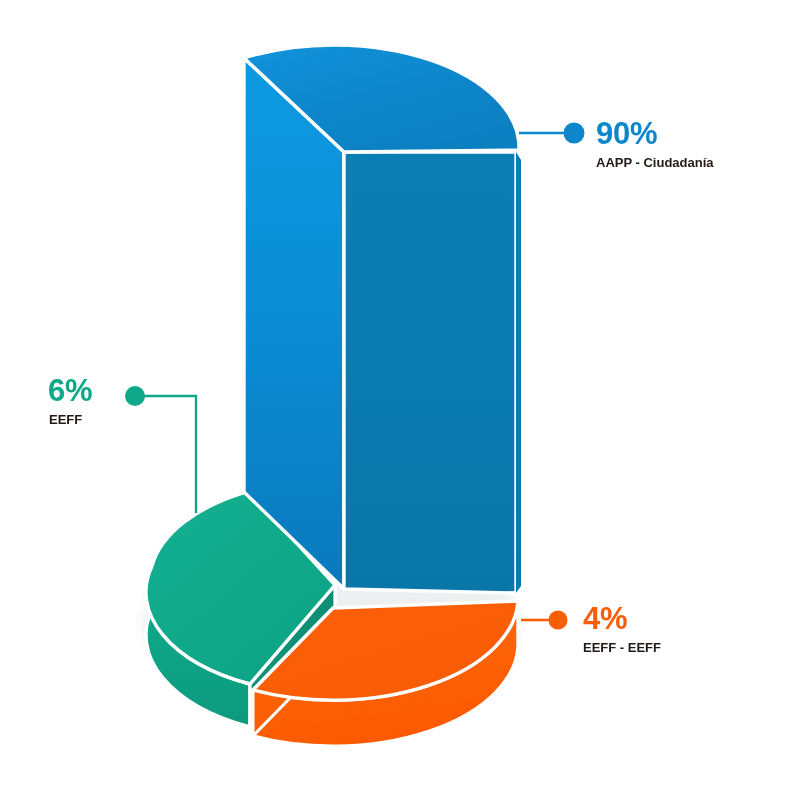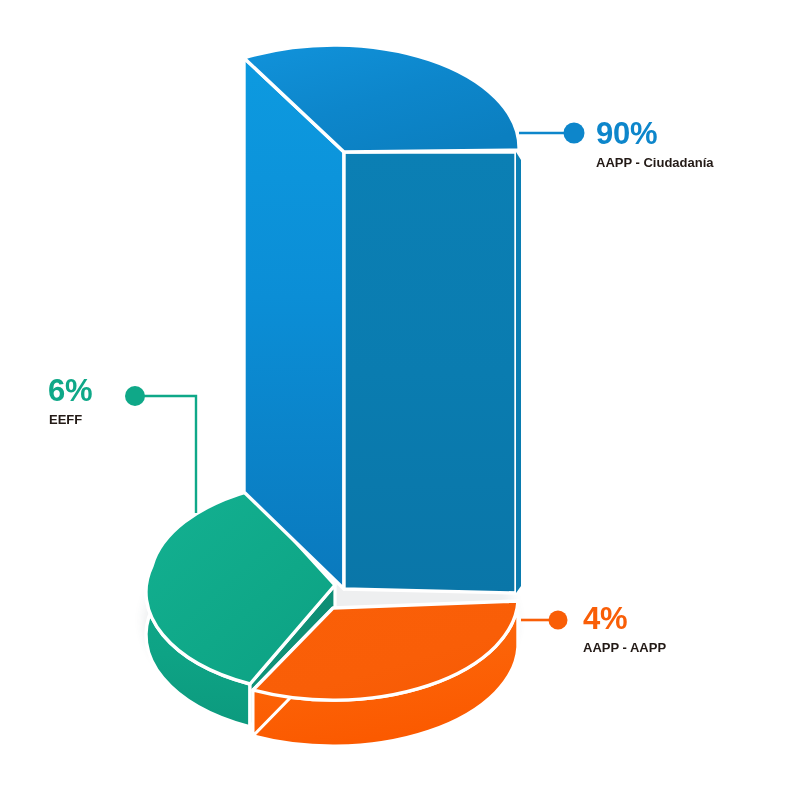--- a/index.html
+++ b/index.html
@@ -205,16 +205,16 @@
     <div class="name">AAPP - Ciudadanía</div>
   </div>
 
   <div class="callout" id="callout-teal">
     <div class="pct">6%</div>
     <div class="name">EEFF</div>
   </div>
 
   <div class="callout" id="callout-orange">
     <div class="pct">4%</div>
-    <div class="name">AAPP - AAPP</div>
+    <div class="name">EEFF - EEFF</div>
   </div>
 
 </div>
 
 </body></html>

